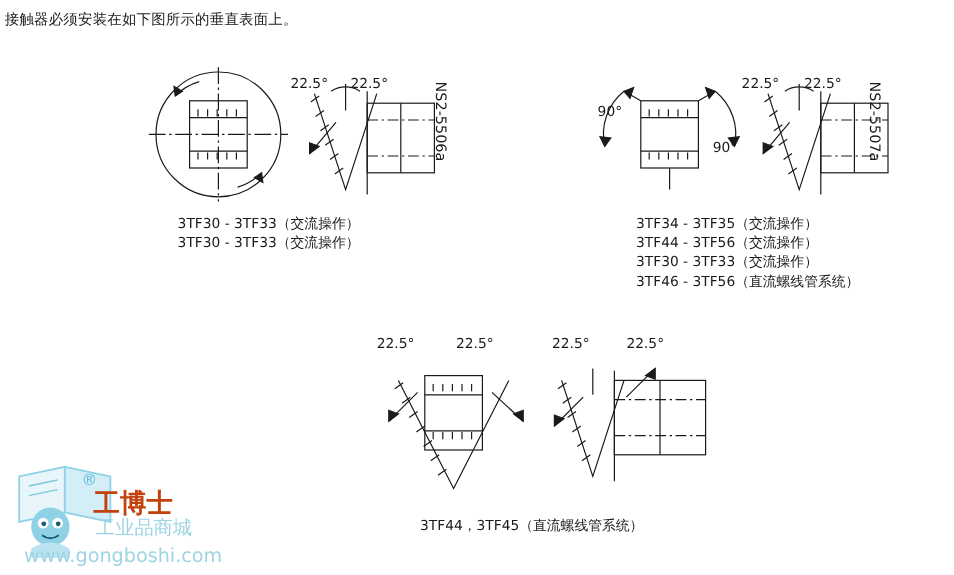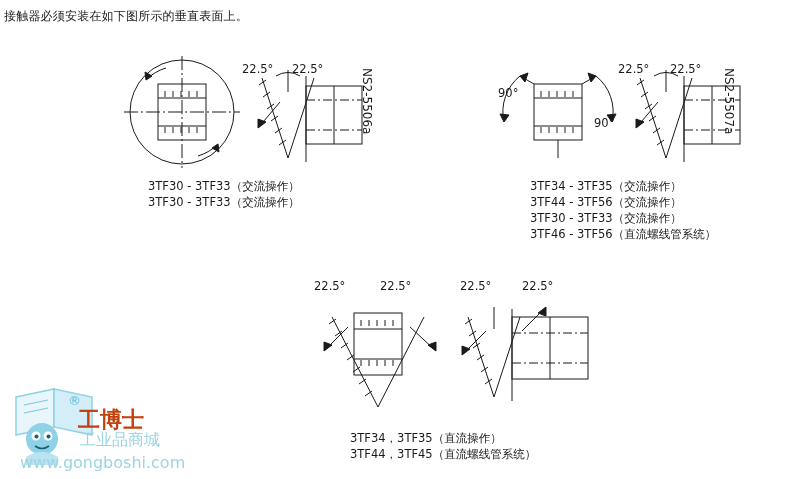--- a/index.html
+++ b/index.html
@@ -174,21 +174,20 @@
       <path d="M204 44 V22"></path>
     </g>
   </svg>
   <div class="abs angle" style="left:24px;top:-6px;">22.5°</div>
   <div class="abs angle" style="left:90px;top:-6px;">22.5°</div>
   <div class="abs angle" style="left:170px;top:-6px;">22.5°</div>
   <div class="abs angle" style="left:232px;top:-6px;">22.5°</div>
 </div>
 
 <div class="abs caption" style="left:350px;top:430px;">
-  <div>3TF34，3TF35（直流操作）</div>
   <div>3TF44，3TF45（直流螺线管系统）</div>
 </div>
 
 <div class="abs" style="left:8px;top:385px;width:220px;height:90px;">
   <svg width="96" height="80" viewBox="0 0 96 80">
 
     <path d="M8 12 L46 4 L46 42 L8 50 Z" fill="#e8f6fb" stroke="#8fd2e6" stroke-width="1.5"></path>
     <path d="M46 4 L84 12 L84 50 L46 42 Z" fill="#d4eef7" stroke="#8fd2e6" stroke-width="1.5"></path>
     <path d="M16 20 L40 15 M16 28 L40 23" stroke="#7ec8dc" stroke-width="1.2" fill="none"></path>
 

